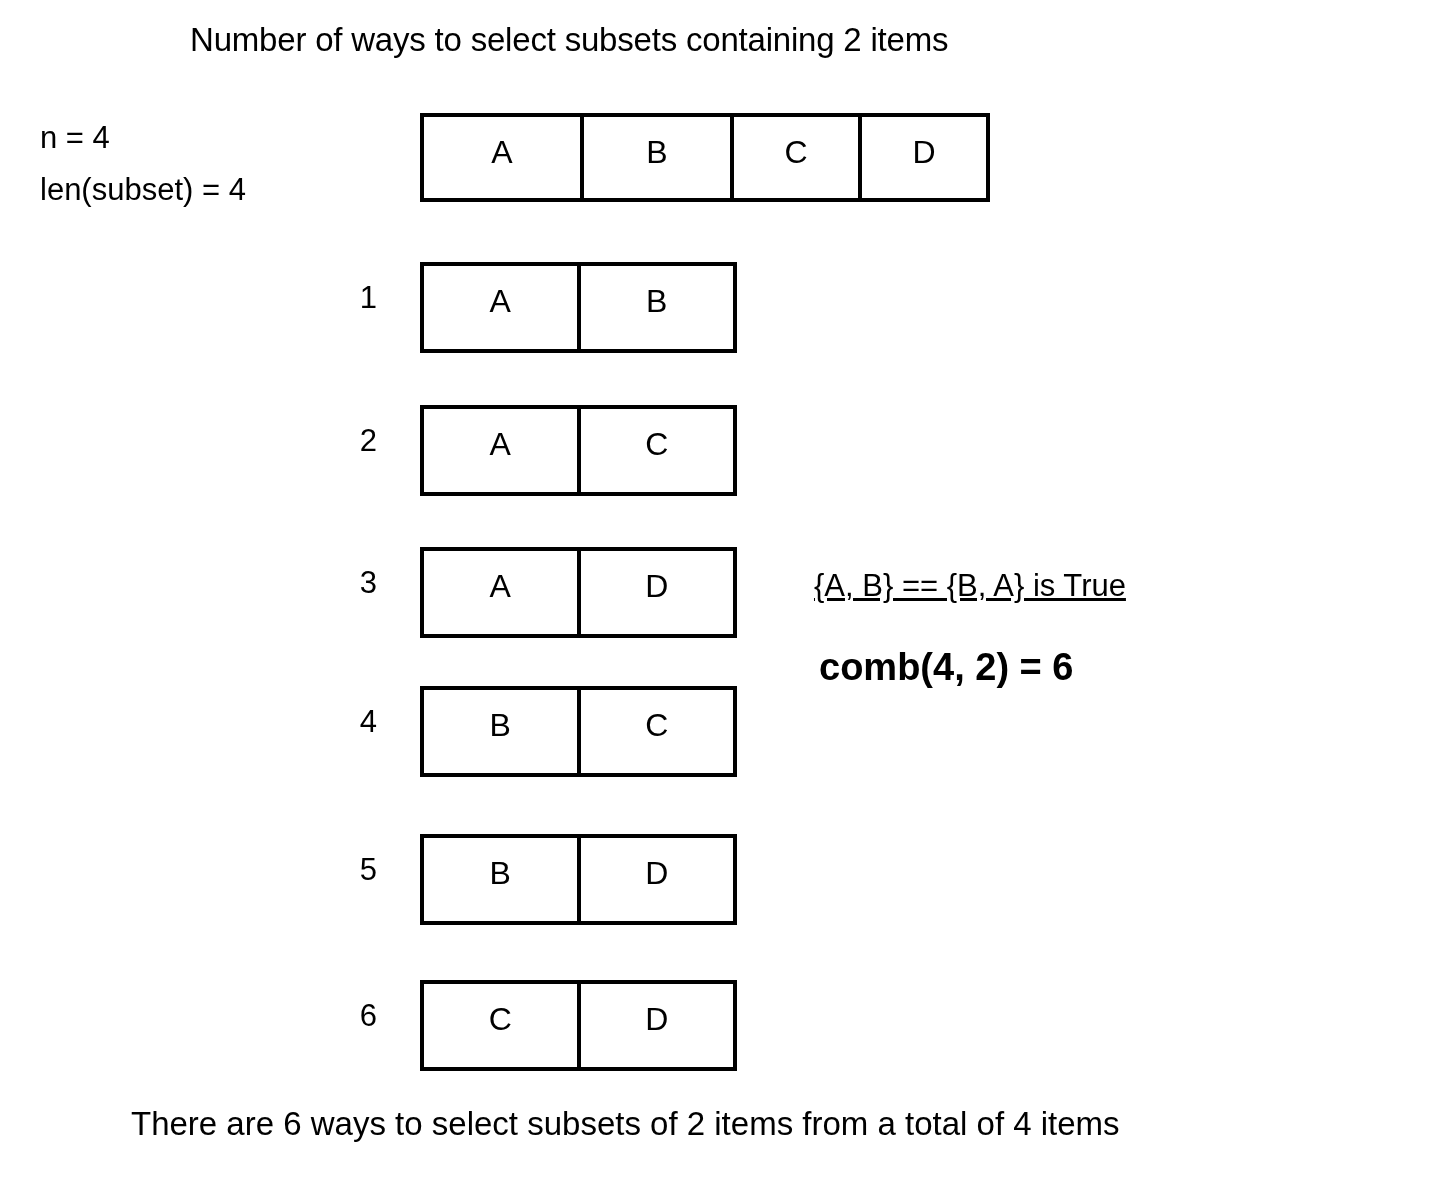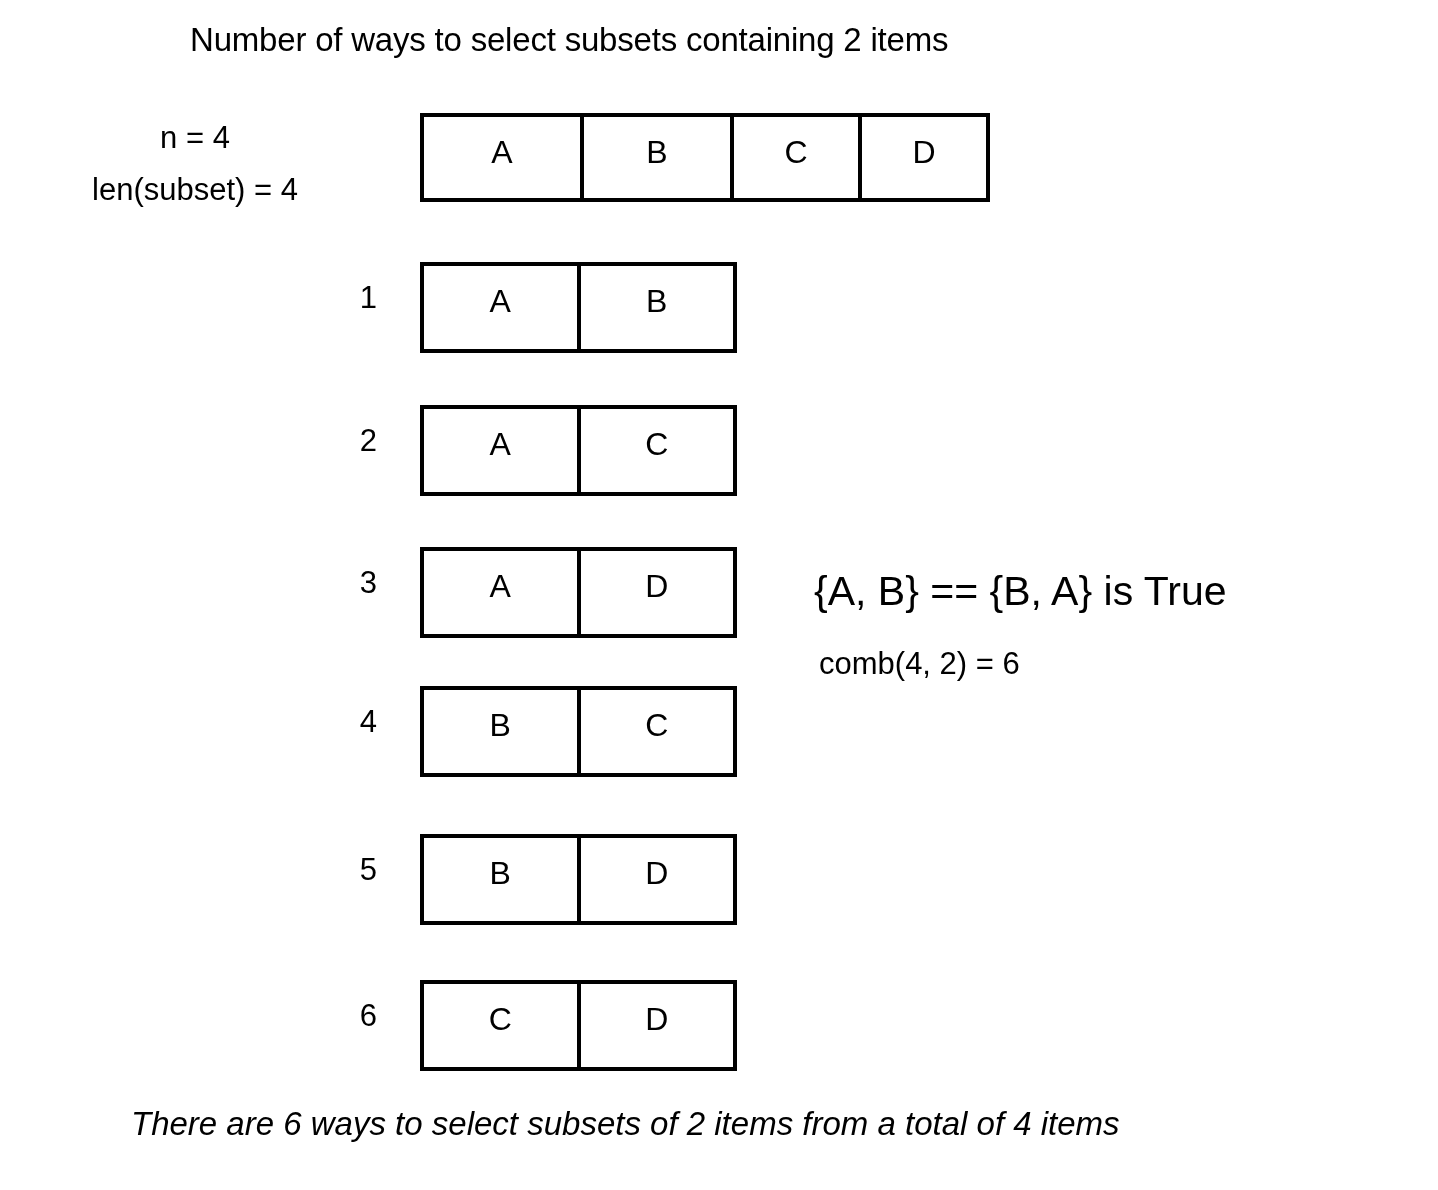--- a/index.html
+++ b/index.html
@@ -28,21 +28,21 @@
     white-space: nowrap;
     line-height: 40px;
   }
 
   
   #params {
     position: absolute;
     left: 40px;
     top: 112px;
     width: 310px;
-    text-align: center;
+    text-align: left;
     font-size: 31px;
     line-height: 52px;
     white-space: nowrap;
   }
   #params .param-line { display: block; }
 
   
   #universe-row {
     position: absolute;
     left: 420px;
@@ -92,40 +92,40 @@
     left: 317px;
     font-size: 31px;
     line-height: 36px;
   }
 
   
   #note-equal {
     position: absolute;
     left: 814px;
     top: 568px;
-    font-size: 41px;
-    white-space: nowrap;
+    font-size: 31px;
+    white-space: nowrap;
+    text-decoration: underline;
   }
   #note-comb {
     position: absolute;
     left: 819px;
     top: 646px;
-    font-size: 31px;
-    font-weight: normal;
+    font-size: 38px;
+    font-weight: bold;
     white-space: nowrap;
   }
 
   
   #caption {
     position: absolute;
     left: 131px;
     top: 1105px;
     font-size: 33px;
     white-space: nowrap;
-    font-style: italic;
   }
 </style>
 </head>
 <body>
 
 <div id="title">Number of ways to select subsets containing 2 items</div>
 
 <div id="params">
   <span class="param-line">n = 4</span>
   <span class="param-line">len(subset) = 4</span>

